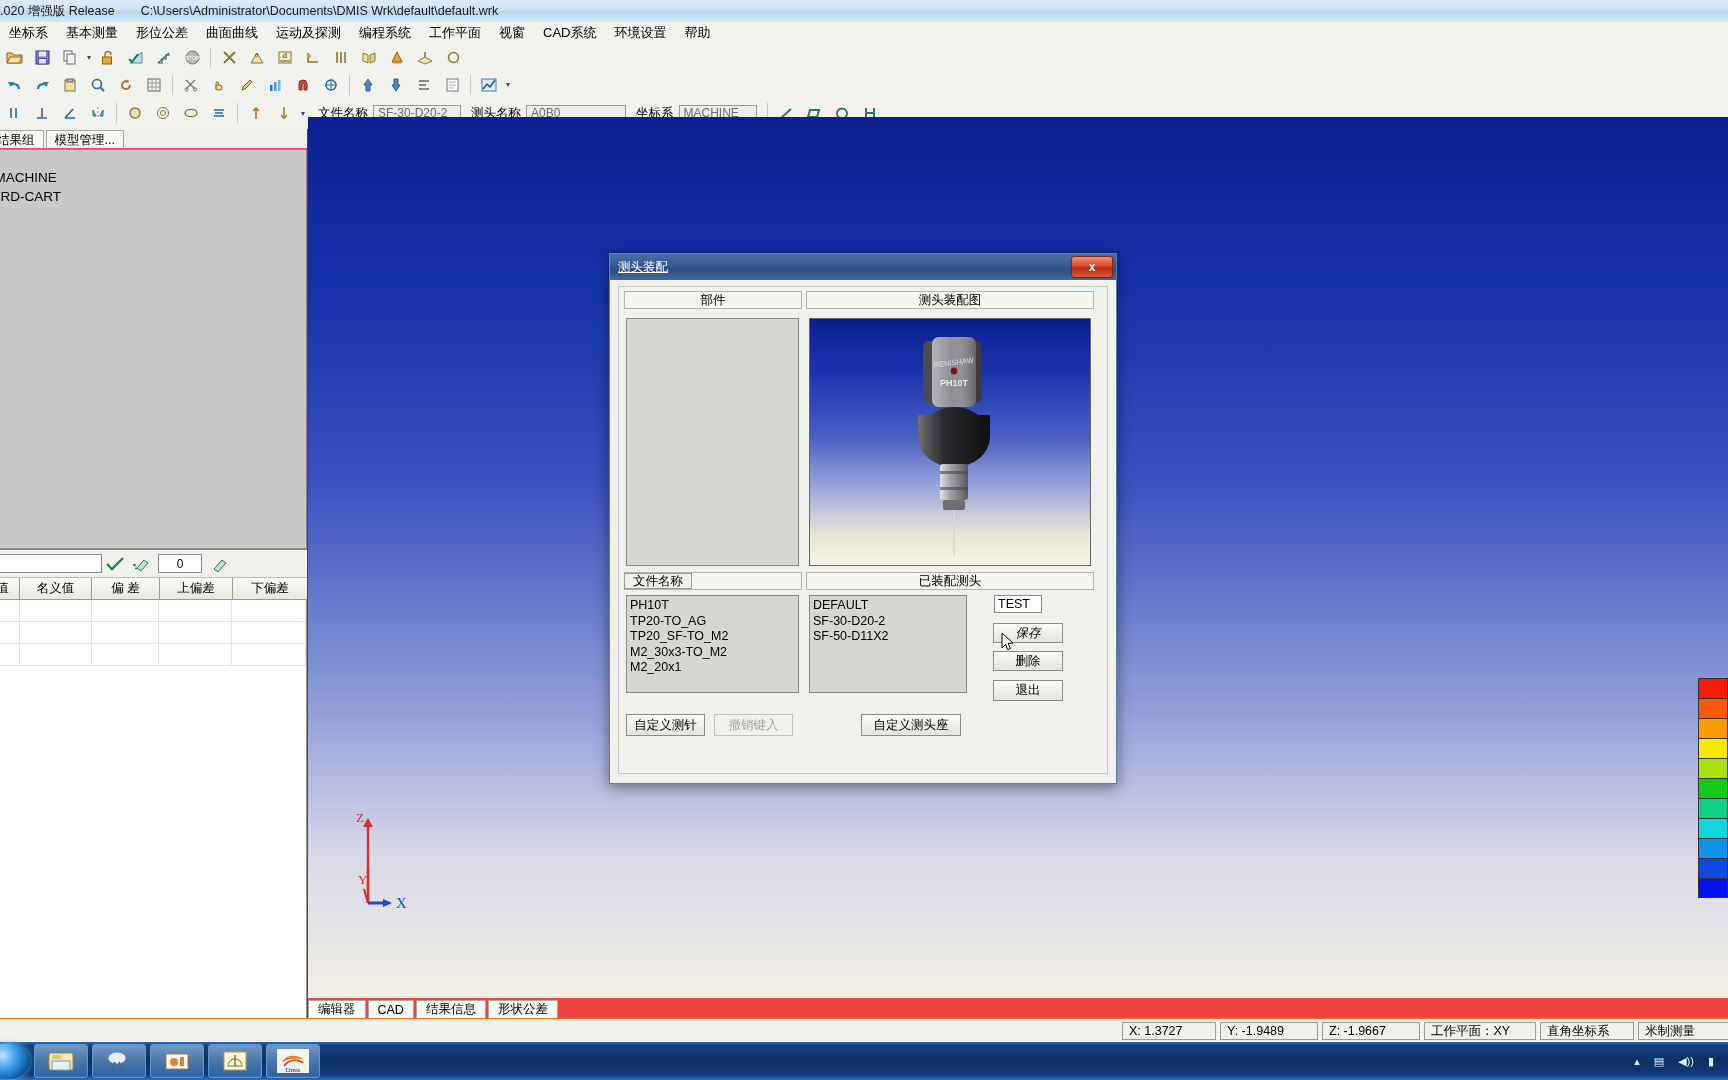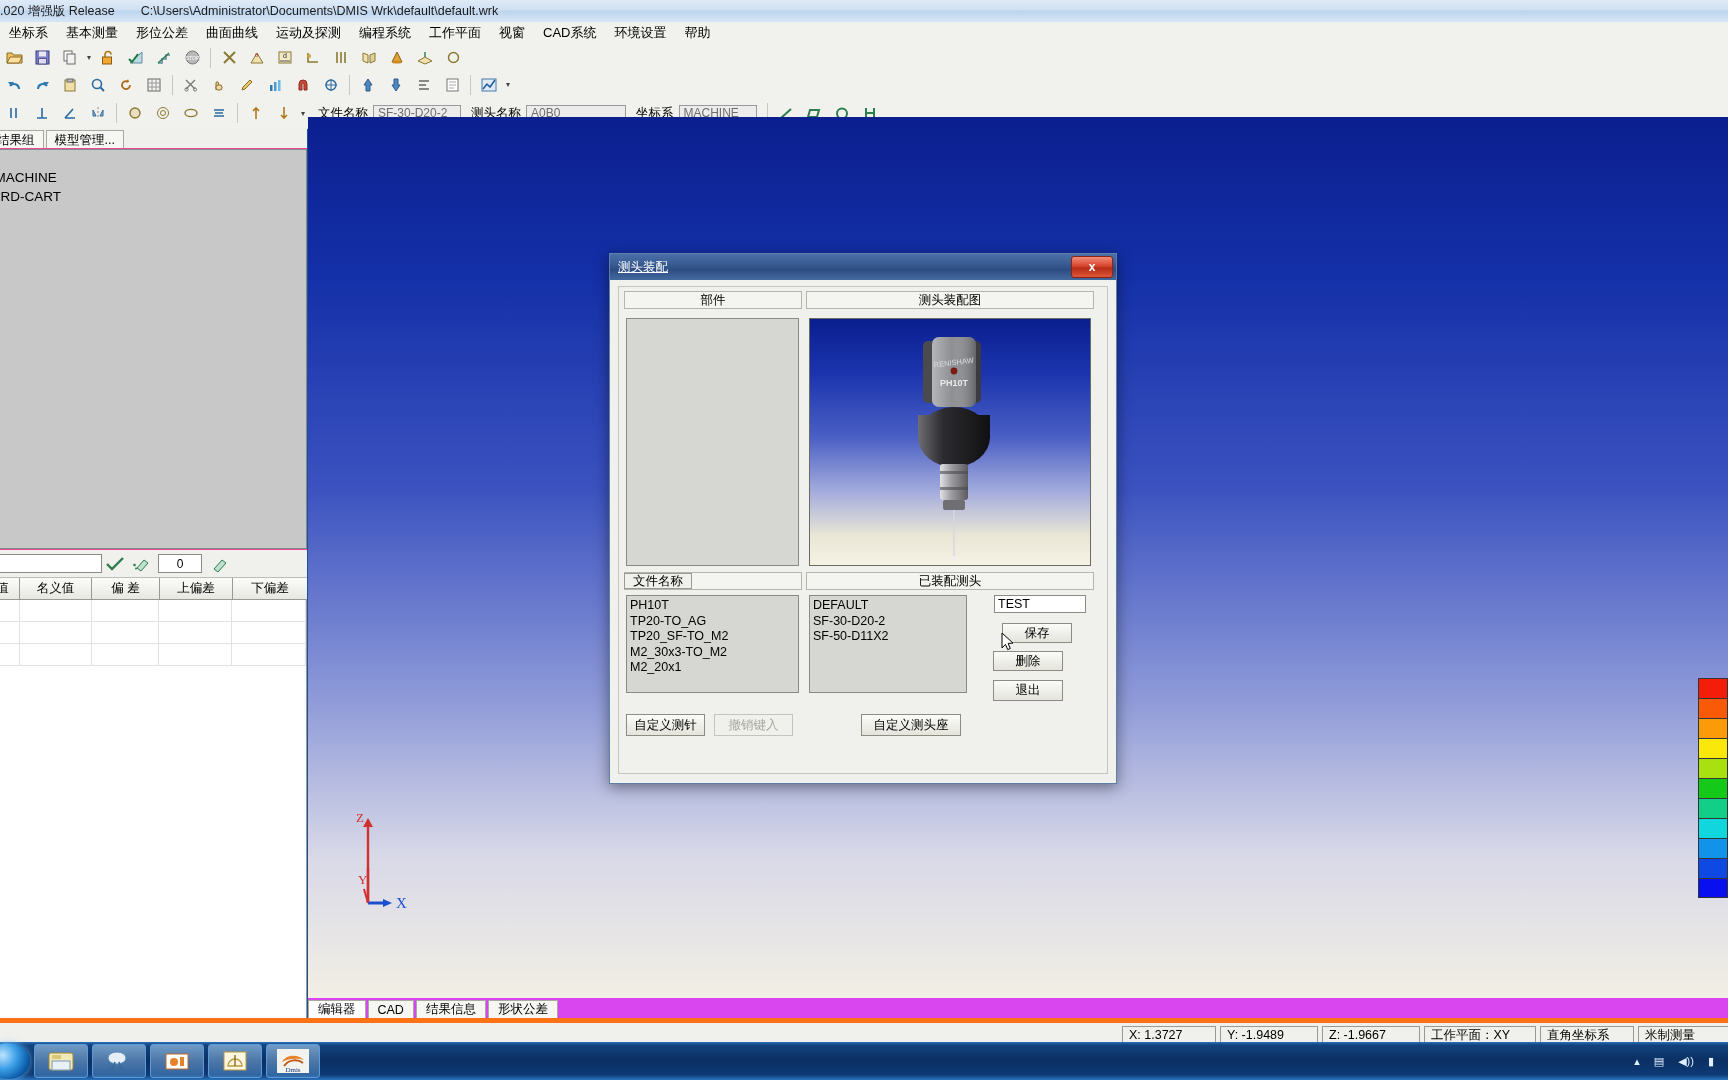--- a/index.html
+++ b/index.html
@@ -102,32 +102,32 @@
     position:absolute;left:308px;top:117px;width:1420px;height:881px;
     background:linear-gradient(180deg,#0b1f8f 0%,#1430a8 18%,#3b52c0 42%,#8e9ad8 66%,#d9d9e8 84%,#f2efe4 100%);
   }
   .axis{position:absolute;left:22px;bottom:80px;width:110px;height:110px;}
 
   .legend{position:absolute;right:0;top:561px;width:30px;height:200px;}
   .legend .lrow{width:30px;height:20px;border:1px solid #333;box-sizing:border-box;border-bottom:none;}
   .legend .lrow:last-child{border-bottom:1px solid #333;}
 
   
-  .btabs{position:absolute;left:308px;top:998px;width:1420px;height:20px;background:#d946ef;display:flex;align-items:flex-end;}
+  .btabs{position:absolute;left:308px;top:998px;width:1420px;height:20px;background:#ef4444;display:flex;align-items:flex-end;}
   .btab{
     height:18px;padding:0 9px;font-size:12.5px;
     background:#f6f6f3;border:1px solid #a9a9a0;border-bottom:none;margin-right:2px;
     display:flex;align-items:center;box-sizing:border-box;
   }
   .btab.active{background:#fff;}
 
   
   .statusbar{
     position:absolute;left:0;top:1018px;width:1728px;height:24px;
-    background:#f0f0ec;border-top:5px solid #f97316;display:flex;align-items:center;
+    background:#f0f0ec;border-top:1px solid #f97316;display:flex;align-items:center;
   }
   .sb-cell{
     height:18px;border:1px solid #9a9a92;margin-left:4px;padding:0 6px;
     font-size:12.5px;display:flex;align-items:center;box-sizing:border-box;
     background:#f0f0ec;
   }
   .sb-spacer{flex:1;}
 
   
   .taskbar{
@@ -741,22 +741,22 @@
         <div class="li">M2_30x3-TO_M2</div>
         <div class="li">M2_20x1</div>
       </div>
 
       <div class="listbox" style="left:199px;top:315px;width:158px;height:98px;">
         <div class="li">DEFAULT</div>
         <div class="li">SF-30-D20-2</div>
         <div class="li">SF-50-D11X2</div>
       </div>
 
-      <div class="dinput" style="left:384px;top:315px;width:92px;height:18px;">TEST</div>
-      <div class="dbtn" style="left:392px;top:343px;width:70px;height:20px;">保存</div>
+      <div class="dinput" style="left:384px;top:315px;width:48px;height:18px;">TEST</div>
+      <div class="dbtn" style="left:383px;top:343px;width:70px;height:20px;font-style:italic;">保存</div>
       <div class="dbtn" style="left:383px;top:371px;width:70px;height:20px;">删除</div>
       <div class="dbtn" style="left:383px;top:400px;width:70px;height:21px;">退出</div>
 
       <div class="dbtn" style="left:16px;top:434px;width:79px;height:22px;">自定义测针</div>
       <div class="dbtn dis" style="left:104px;top:434px;width:79px;height:22px;">撤销键入</div>
       <div class="dbtn" style="left:251px;top:434px;width:100px;height:22px;">自定义测头座</div>
     </div>
 
     <div class="cursor" style="left:391px;top:378px;">
       <svg width="14" height="20" viewBox="0 0 14 20">

